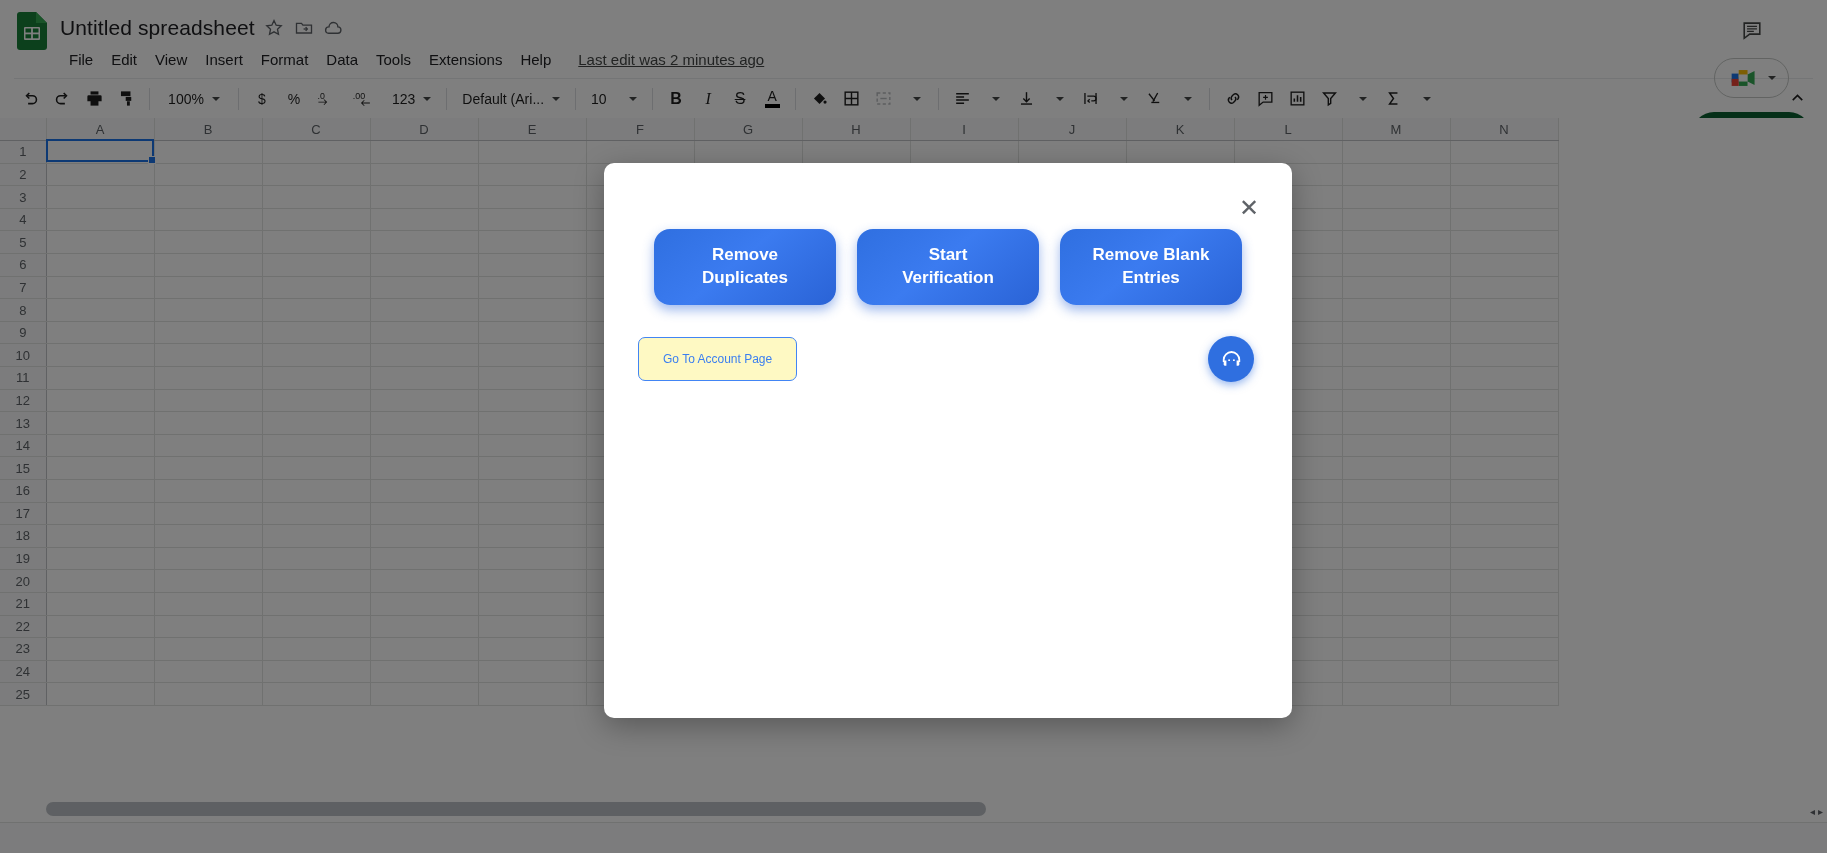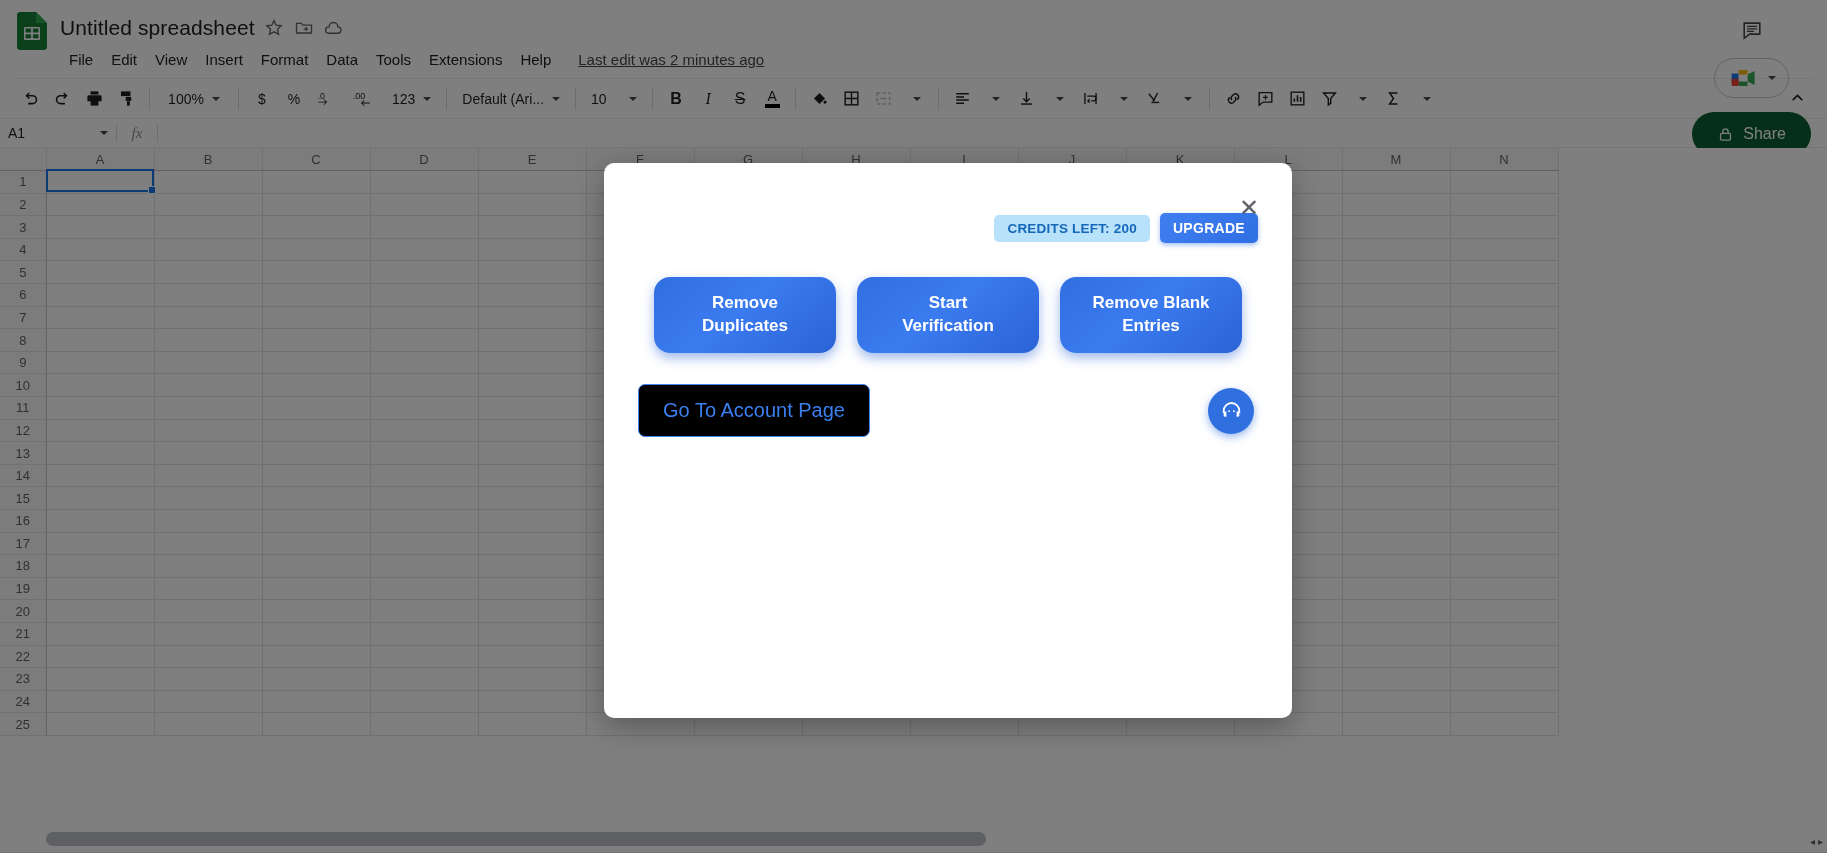--- a/index.html
+++ b/index.html
@@ -86,21 +86,21 @@
     width:182px; height:76px; border-radius:16px;
     background:linear-gradient(140deg,#2f6fe0 0%,#3b7bf0 45%,#2a63d6 100%);
     color:#fff; font-size:17px; font-weight:bold; line-height:1.35;
     display:flex; align-items:center; justify-content:center; text-align:center;
     box-shadow:0 5px 12px rgba(42,99,214,.45);
   }
   .act-btn span{display:block;}
   .note { margin:49px 57px 0 57px; background:#ded9ec; border-radius:7px; padding:19px 22px; text-align:center; font-size:17px; color:#1f1f1f; line-height:1.52;}
   .note b{font-weight:bold;}
   .foot { display:flex; align-items:center; justify-content:space-between; padding:31px 34px 0 34px; }
-  .acct-btn { border:1px solid #4285f4; color:#3b7ff0; background:#000000; font-size:20px; border-radius:7px; padding:14px 24px; }
+  .acct-btn { border:1px solid #4285f4; color:#3b7ff0; background:#fef9c3; font-size:12px; border-radius:7px; padding:14px 24px; }
   .fab { width:46px; height:46px; border-radius:50%; background:#2f6fe0; display:flex; align-items:center; justify-content:center; box-shadow:0 3px 8px rgba(47,111,224,.5); margin-right:4px;}
   .fab svg{display:block}
 </style>
 </head>
 <body>
 
 <div id="app">
 
   <div class="sheets">
 
@@ -355,30 +355,20 @@
       <div class="tb" style="padding:0 3px">
           <span class="caret"></span>
         </div>
       <div style="margin-left:auto" class="tb">
         <svg width="19" height="19" viewBox="0 0 24 24" fill="none" stroke="#1f1f1f" stroke-width="2">
             <path d="M6 14l6-6 6 6"></path>
           </svg>
       </div>
     </div>
 
-    <div class="formulabar">
-      <div class="namebox">
-        <span>A1</span>
-        <span class="caret"></span>
-      </div>
-      <div class="vsep"></div>
-      <div class="fx">fx</div>
-      <div class="vsep"></div>
-      <div class="fml-input"></div>
-    </div>
 
     <div class="grid-wrap">
       <table class="grid-table" id="gridTable">
           <tbody>
             <tr>
               <th class="corner"></th>
               <th class="colhead" style="width:108px">A</th>
               <th class="colhead" style="width:108px">B</th>
               <th class="colhead" style="width:108px">C</th>
               <th class="colhead" style="width:108px">D</th>
@@ -833,24 +823,20 @@
   </div>
 
   <div class="scrim"></div>
 
   <div class="modal">
 
     <div class="modal-head">
       <div class="modal-close">✕</div>
     </div>
 
-    <div class="credits-row">
-      <div class="credits-badge">CREDITS LEFT: 200</div>
-      <div class="upgrade-btn">UPGRADE</div>
-    </div>
 
     <div class="actions">
       <div class="act-btn">
         <div>
           <span>Remove</span>
           <span>Duplicates</span>
         </div>
       </div>
       <div class="act-btn">
         <div>

